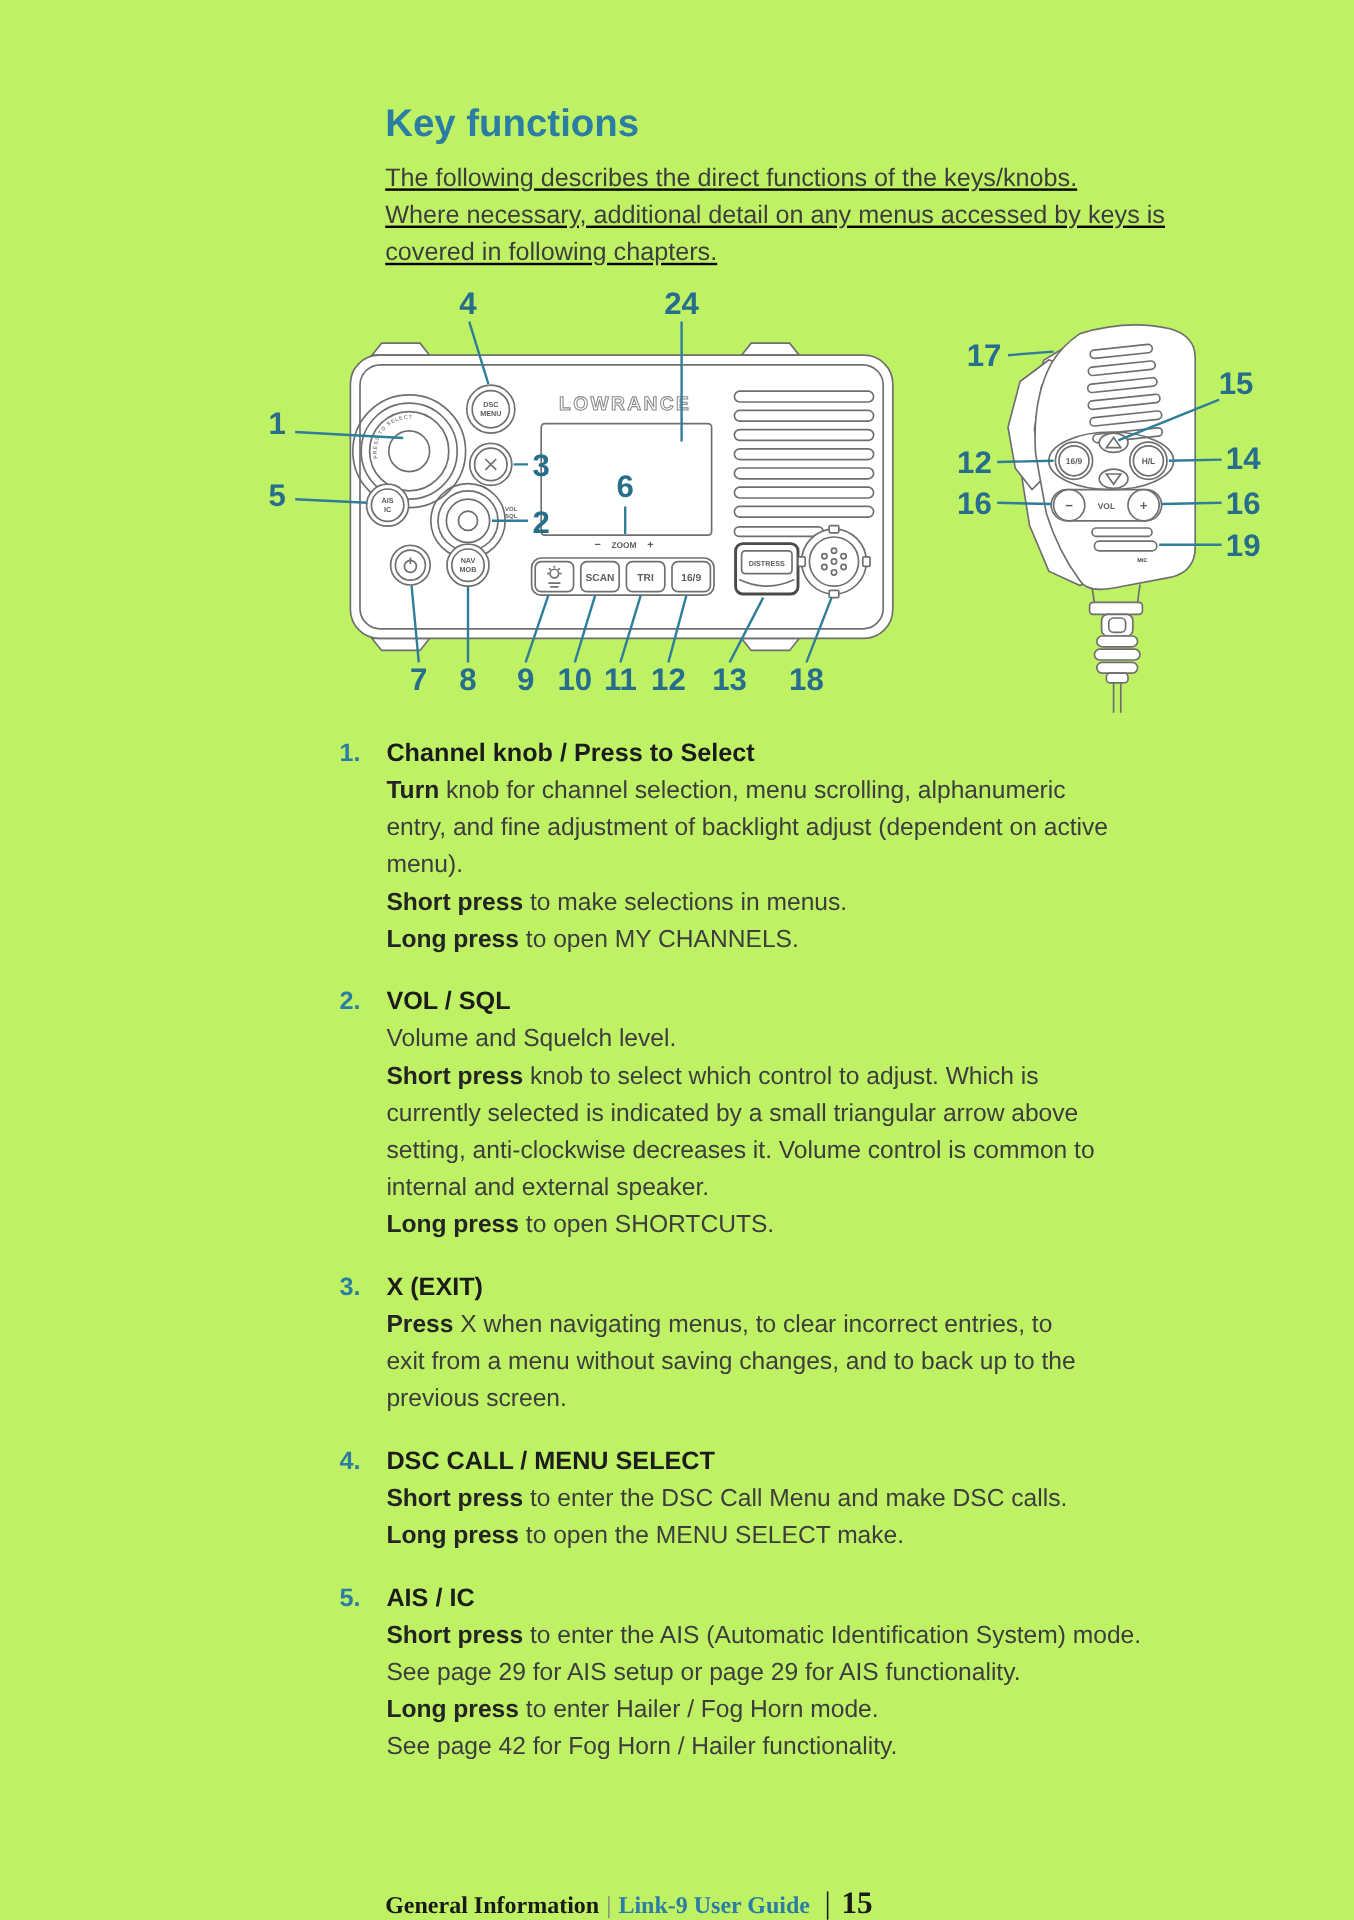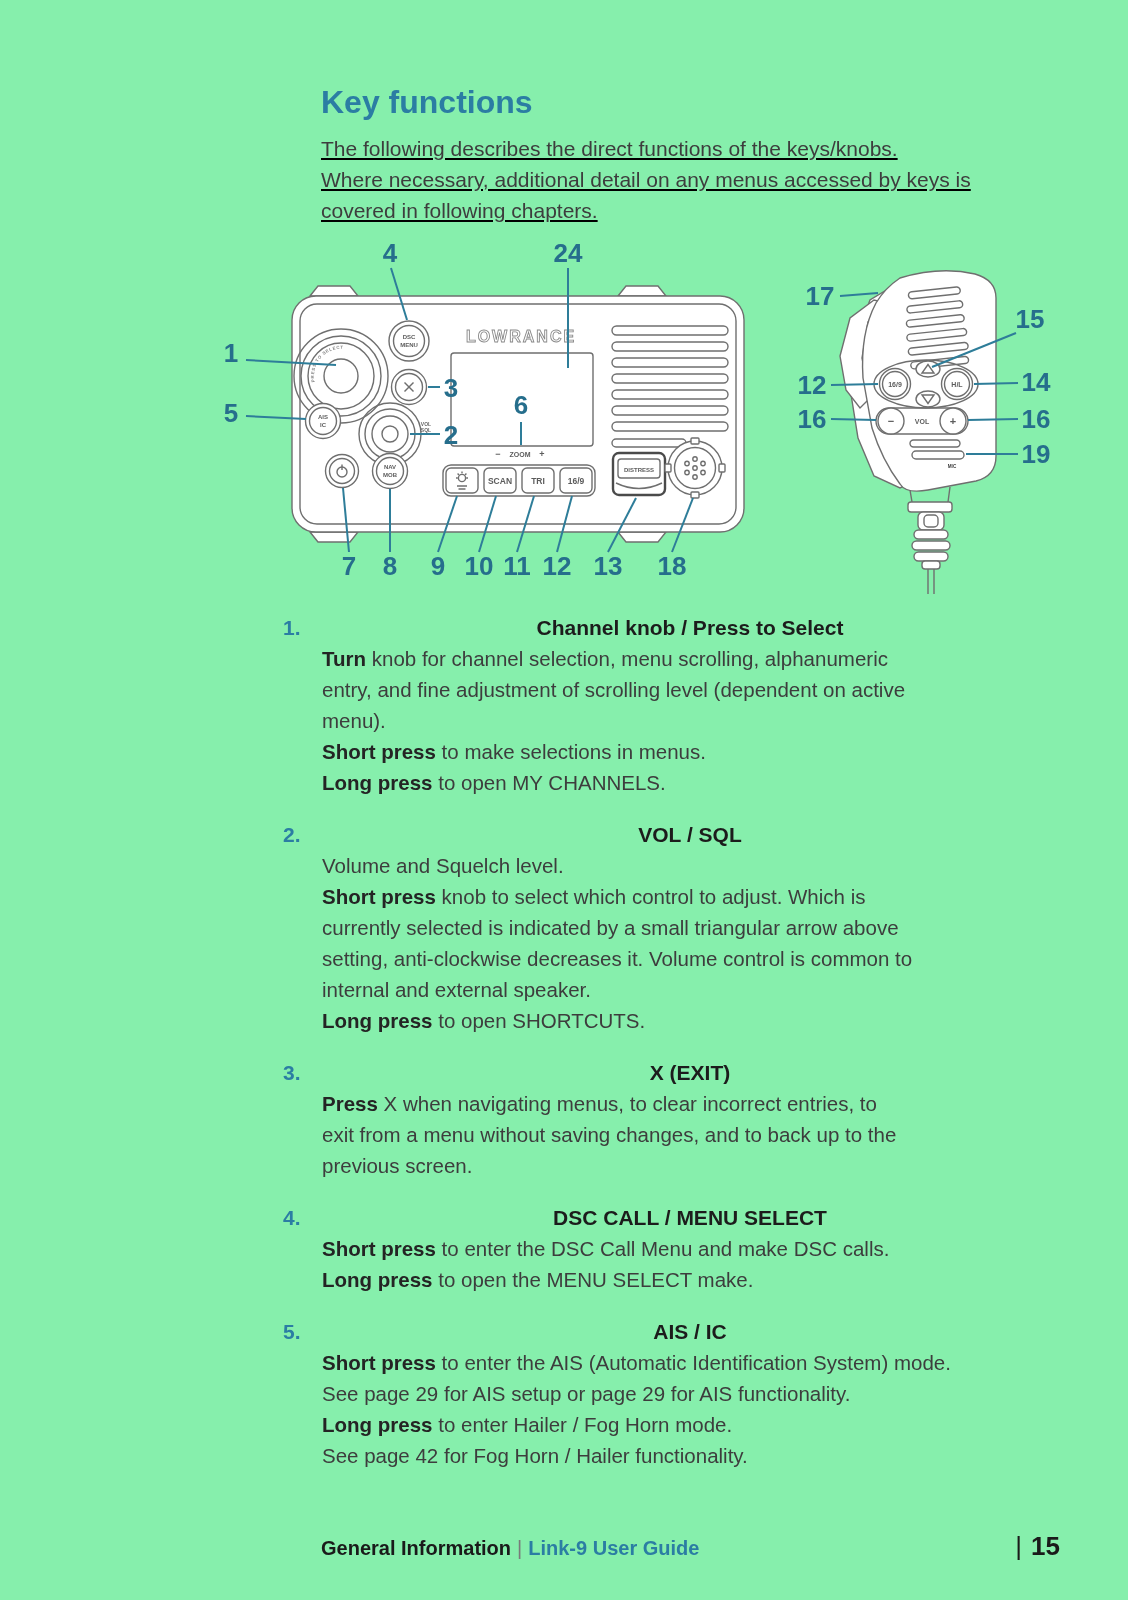--- a/index.html
+++ b/index.html
@@ -1,19 +1,19 @@
 <!DOCTYPE html>
 <html><head>
 <meta charset="utf-8">
 <style>
   * { margin:0; padding:0; box-sizing:border-box; }
   html,body { background:#e8e8e8; }
   .page {
     position:relative; width:1128px; height:1600px; margin:0 auto;
-    background:#86efac; overflow:hidden;
+    background:#bef264; overflow:hidden;
     font-family:"Liberation Sans", sans-serif;
   }
   .page-title {
     position:absolute; left:321px; top:84px;
     font-size:32px; font-weight:700; color:#2b7da3; letter-spacing:0;
   }
   .intro { position:absolute; left:321px; top:133px; width:740px;text-decoration:underline; }
   .intro-line { font-size:21px; line-height:31px; color:#3d3d3d; }
 
   .diagram-wrap { position:absolute; left:210px; top:238px; width:860px; height:358px; }
@@ -31,26 +31,26 @@
   .tiny { font-size:5px; fill:#6a6a6a; font-weight:700; text-anchor:middle; }
   .mic-txt { font-size:4.6px; fill:#3c3c3c; font-weight:700; text-anchor:middle; }
   .sign { font-size:11px; font-weight:700; fill:#5c5c5c; text-anchor:middle; }
   .zoom-sign { font-size:9px; font-weight:700; fill:#5c5c5c; text-anchor:middle; }
 
   .key-list { position:absolute; left:283px; top:612px; width:775px; }
   .key-item { display:flex; margin-bottom:21px; }
   .key-num { width:39px; flex:0 0 39px; font-size:21px; font-weight:700;
              color:#2b7da3; line-height:31px; }
   .key-body { flex:1; }
-  .key-heading { font-size:21px; font-weight:700; color:#1c1c1c; line-height:31px;text-align:center; }
+  .key-heading { font-size:21px; font-weight:700; color:#1c1c1c; line-height:31px; }
   .key-line { font-size:20.5px; line-height:31px; color:#3d3d3d; font-weight:400; }
   .key-line .b { font-weight:700; color:#242424; }
 
-  .footer { position:absolute; left:321px; top:1531px; width:739px;
-            display:flex; justify-content:space-between; align-items:baseline; }
+  .footer { position:absolute; left:321px; top:1571px; width:739px;
+            display:flex; align-items:baseline;font-family:Liberation Serif, serif; }
   .footer-left { font-size:20px; }
   .footer-section { font-weight:700; color:#1a1a1a; }
   .footer-sep { color:#7a7a7a; font-weight:400; padding:0 6px; }
   .footer-guide { font-weight:700; color:#2b7da3; }
   .footer-right { font-size:26px; font-weight:700; color:#1a1a1a;margin-left:12px; }
   .footer-pagebar { font-weight:400; color:#1a1a1a; margin-right:9px; }
 </style>
 </head>
 <body>
 
@@ -309,21 +309,21 @@
         </g>
     </svg>
   </div>
 
   <div class="key-list" id="key-list">
       <div class="key-item">
         <div class="key-num">1.</div>
         <div class="key-body">
           <div class="key-heading">Channel knob / Press to Select</div>
           <div class="key-line"><span class="b">Turn</span><span> knob for channel selection, menu scrolling, alphanumeric</span></div>
-          <div class="key-line"><span>entry, and fine adjustment of scrolling level (dependent on active</span></div>
+          <div class="key-line"><span>entry, and fine adjustment of backlight adjust (dependent on active</span></div>
           <div class="key-line"><span>menu).</span></div>
           <div class="key-line"><span class="b">Short press</span><span> to make selections in menus.</span></div>
           <div class="key-line"><span class="b">Long press</span><span> to open MY CHANNELS.</span></div>
         </div>
       </div>
       <div class="key-item">
         <div class="key-num">2.</div>
         <div class="key-body">
           <div class="key-heading">VOL / SQL</div>
           <div class="key-line"><span>Volume and Squelch level.</span></div>

